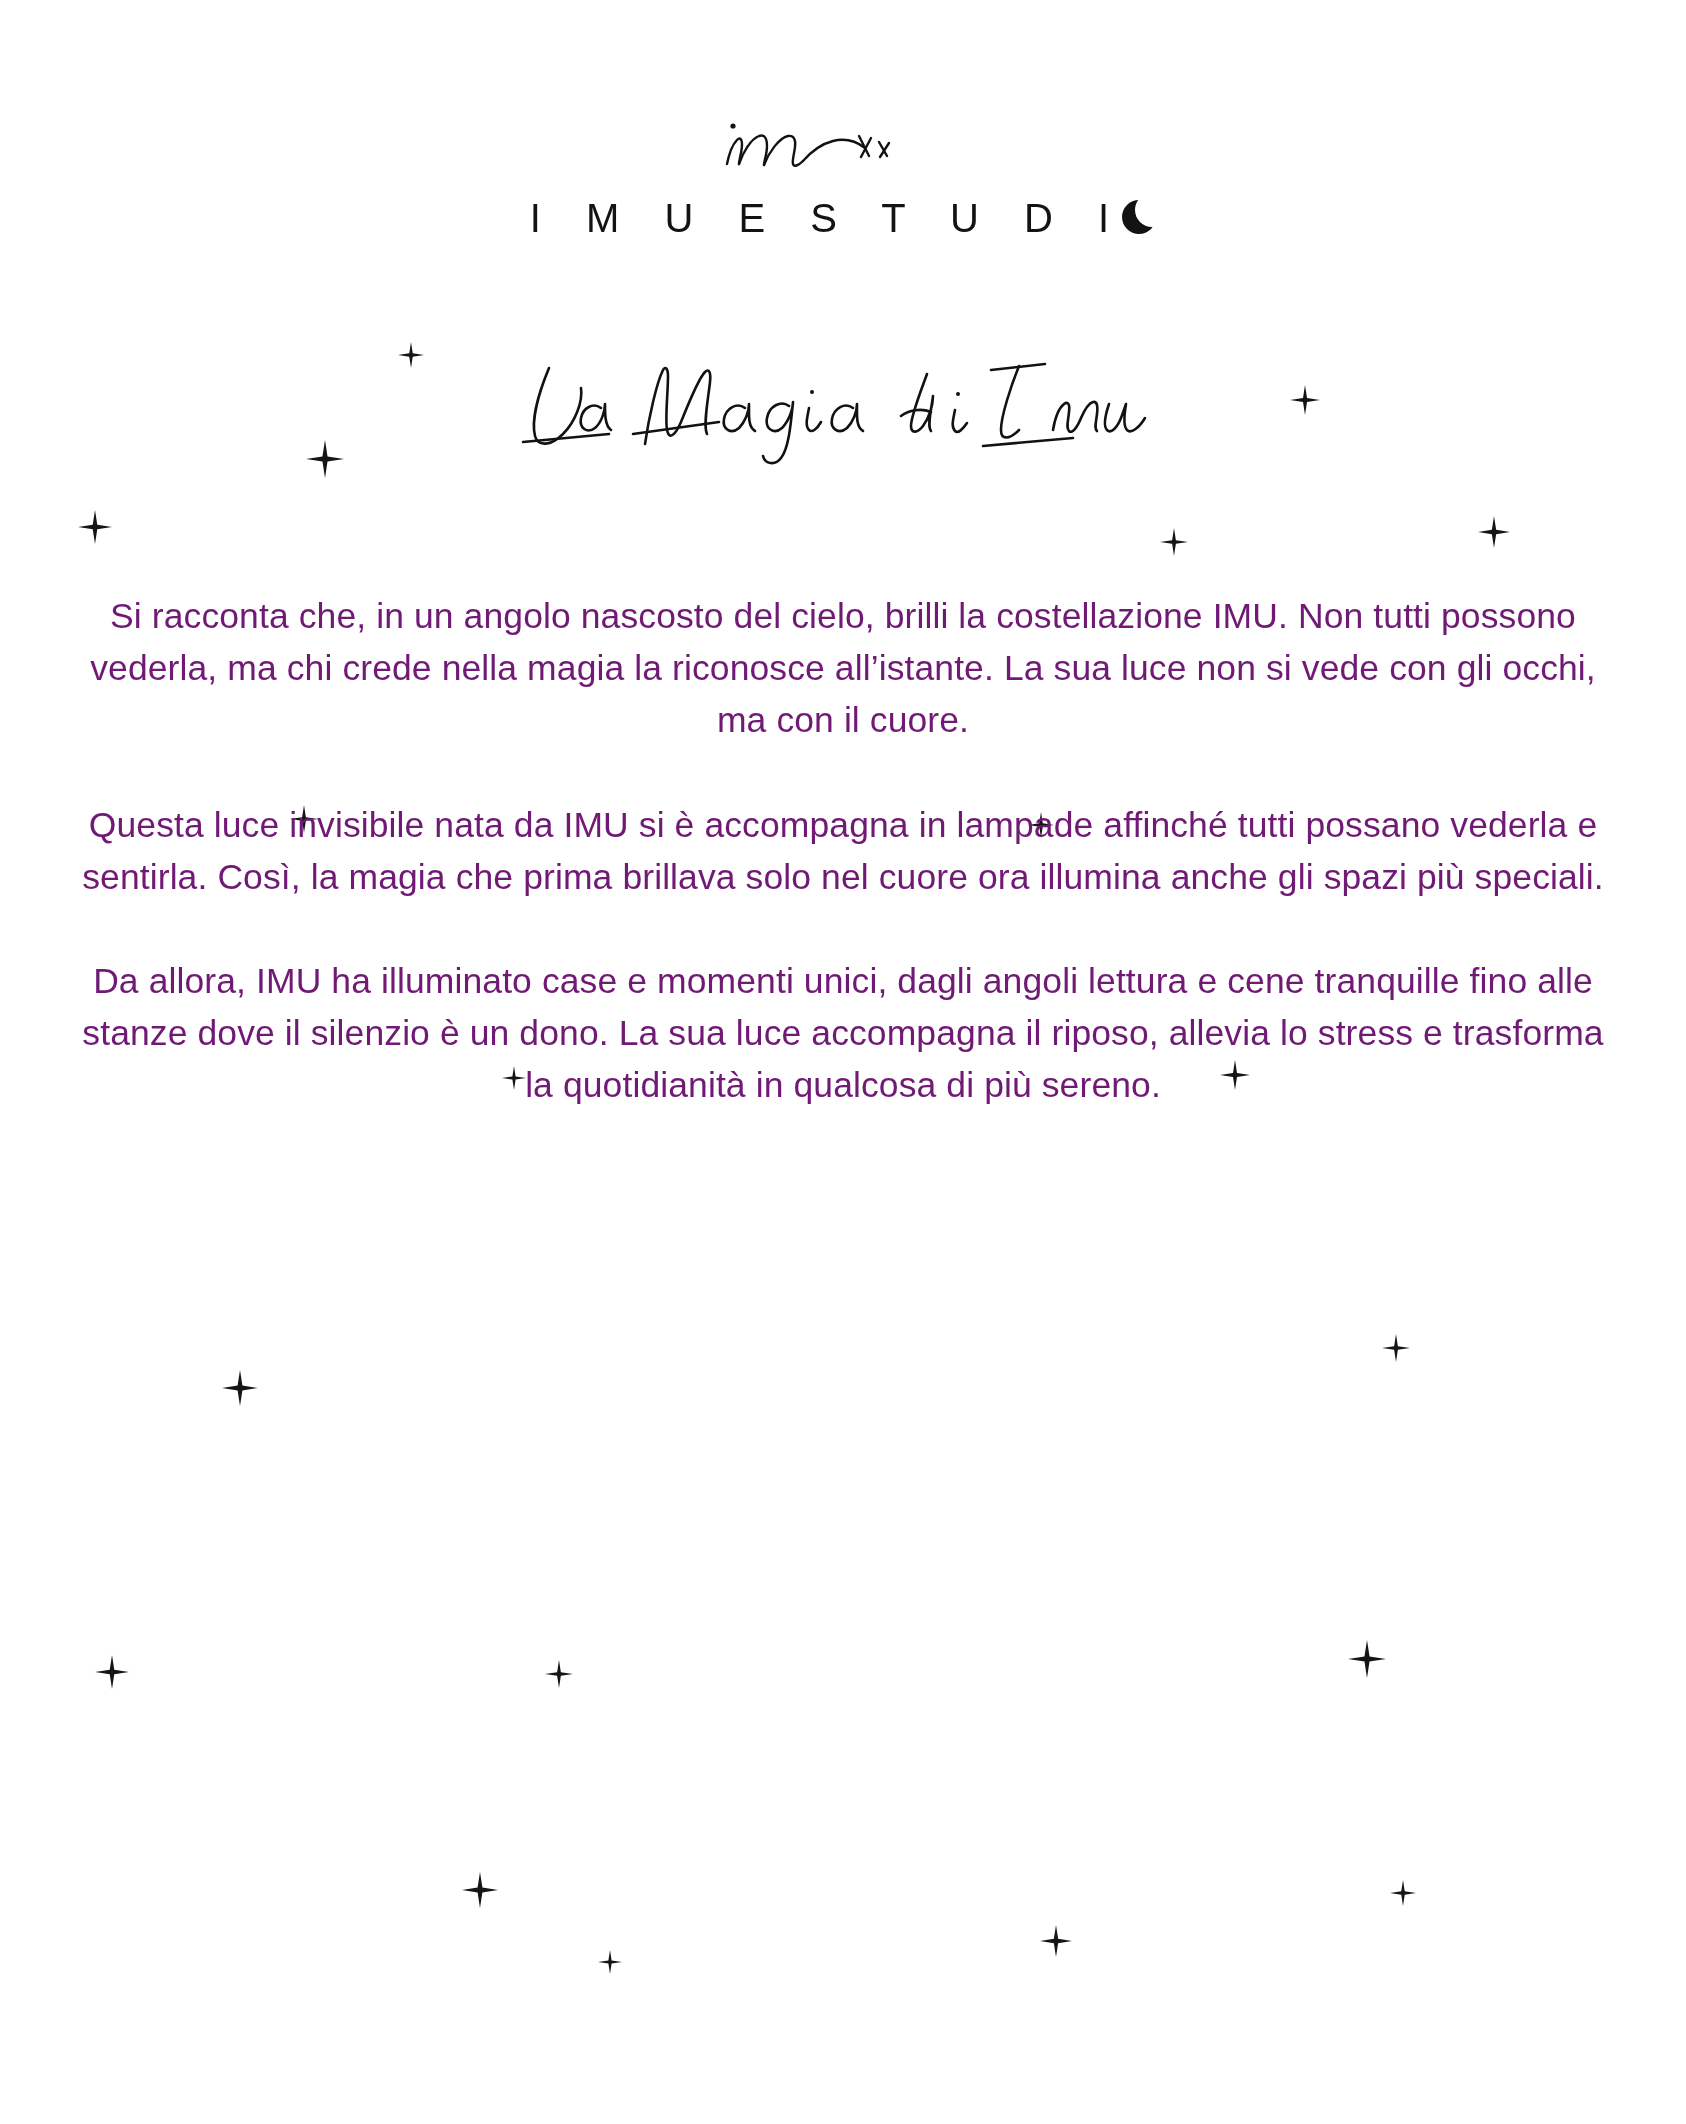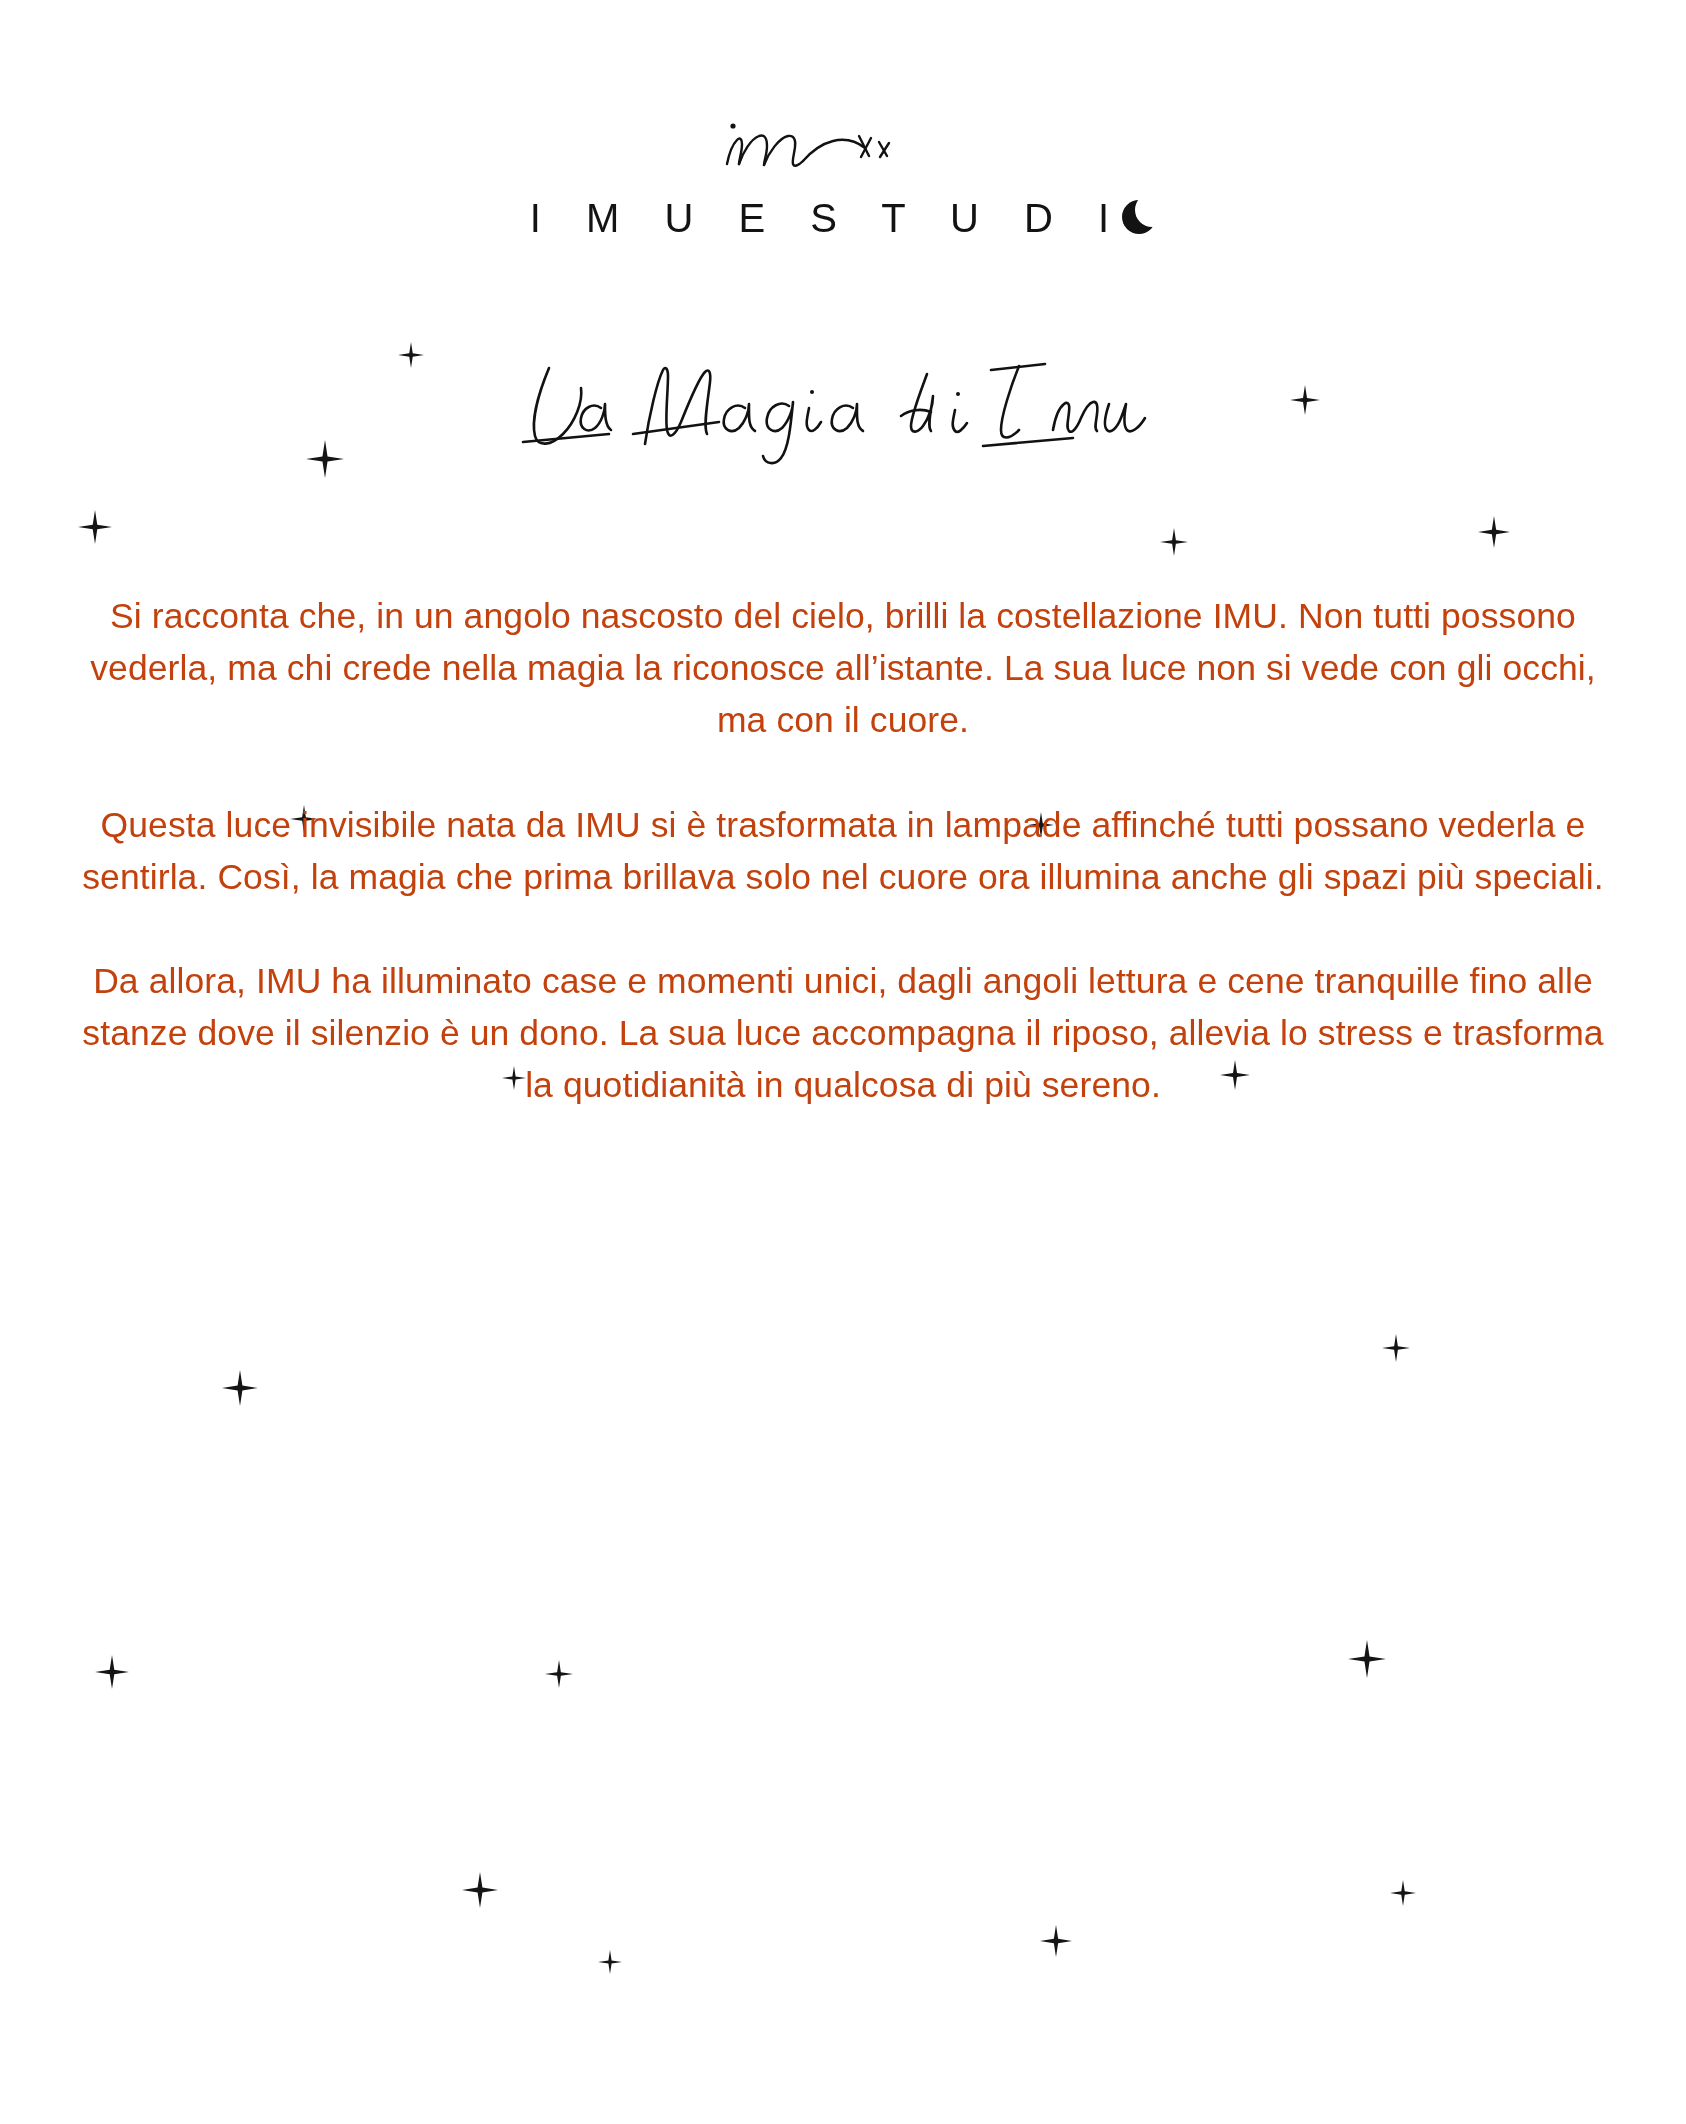--- a/index.html
+++ b/index.html
@@ -87,21 +87,21 @@
     position: absolute;
     top: 590px;
     left: 60px;
     width: 1566px;
     text-align: center;
   }
   .para {
     font-size: 35.5px;
     line-height: 1.47;
     letter-spacing: 0.1px;
-    color: #c2410c;
+    color: #701a75;
     margin: 0 0 44px 0;
     padding: 0 10px;
   }
   .para:last-child { margin-bottom: 0; }
   .para.p1 { margin-bottom: 52px; }
   .para.p2 { margin-bottom: 52px; }
   .para.p3 { margin-bottom: 38px; }
   .para.p4 { margin-bottom: 48px; }
 
   
@@ -265,17 +265,17 @@
       </svg>
   </div>
   <div class="sparkle" style="left:598px; top:1950px;">
     <svg width="24" height="24" viewBox="0 0 24 24">
         <path d="M12 0 L13.6 10.4 L24 12 L13.6 13.6 L12 24 L10.4 13.6 L0 12 L10.4 10.4 Z" fill="#151515"></path>
       </svg>
   </div>
 
   <main class="content">
     <p class="para p1">Si racconta che, in un angolo nascosto del cielo, brilli la costellazione IMU. Non tutti possono vederla, ma chi crede nella magia la riconosce all’istante. La sua luce non si vede con gli occhi, ma con il cuore.</p>
-    <p class="para p2">Questa luce invisibile nata da IMU si è trasformata in lampade affinché tutti possano vederla e sentirla. Così, la magia che prima brillava solo nel cuore ora illumina anche gli spazi più speciali.</p>
+    <p class="para p2">Questa luce invisibile nata da IMU si è accompagna in lampade affinché tutti possano vederla e sentirla. Così, la magia che prima brillava solo nel cuore ora illumina anche gli spazi più speciali.</p>
     <p class="para p3">Da allora, IMU ha illuminato case e momenti unici, dagli angoli lettura e cene tranquille fino alle stanze dove il silenzio è un dono. La sua luce accompagna il riposo, allevia lo stress e trasforma la quotidianità in qualcosa di più sereno.</p>
   </main>
 
 </div>
 
 </body></html>

